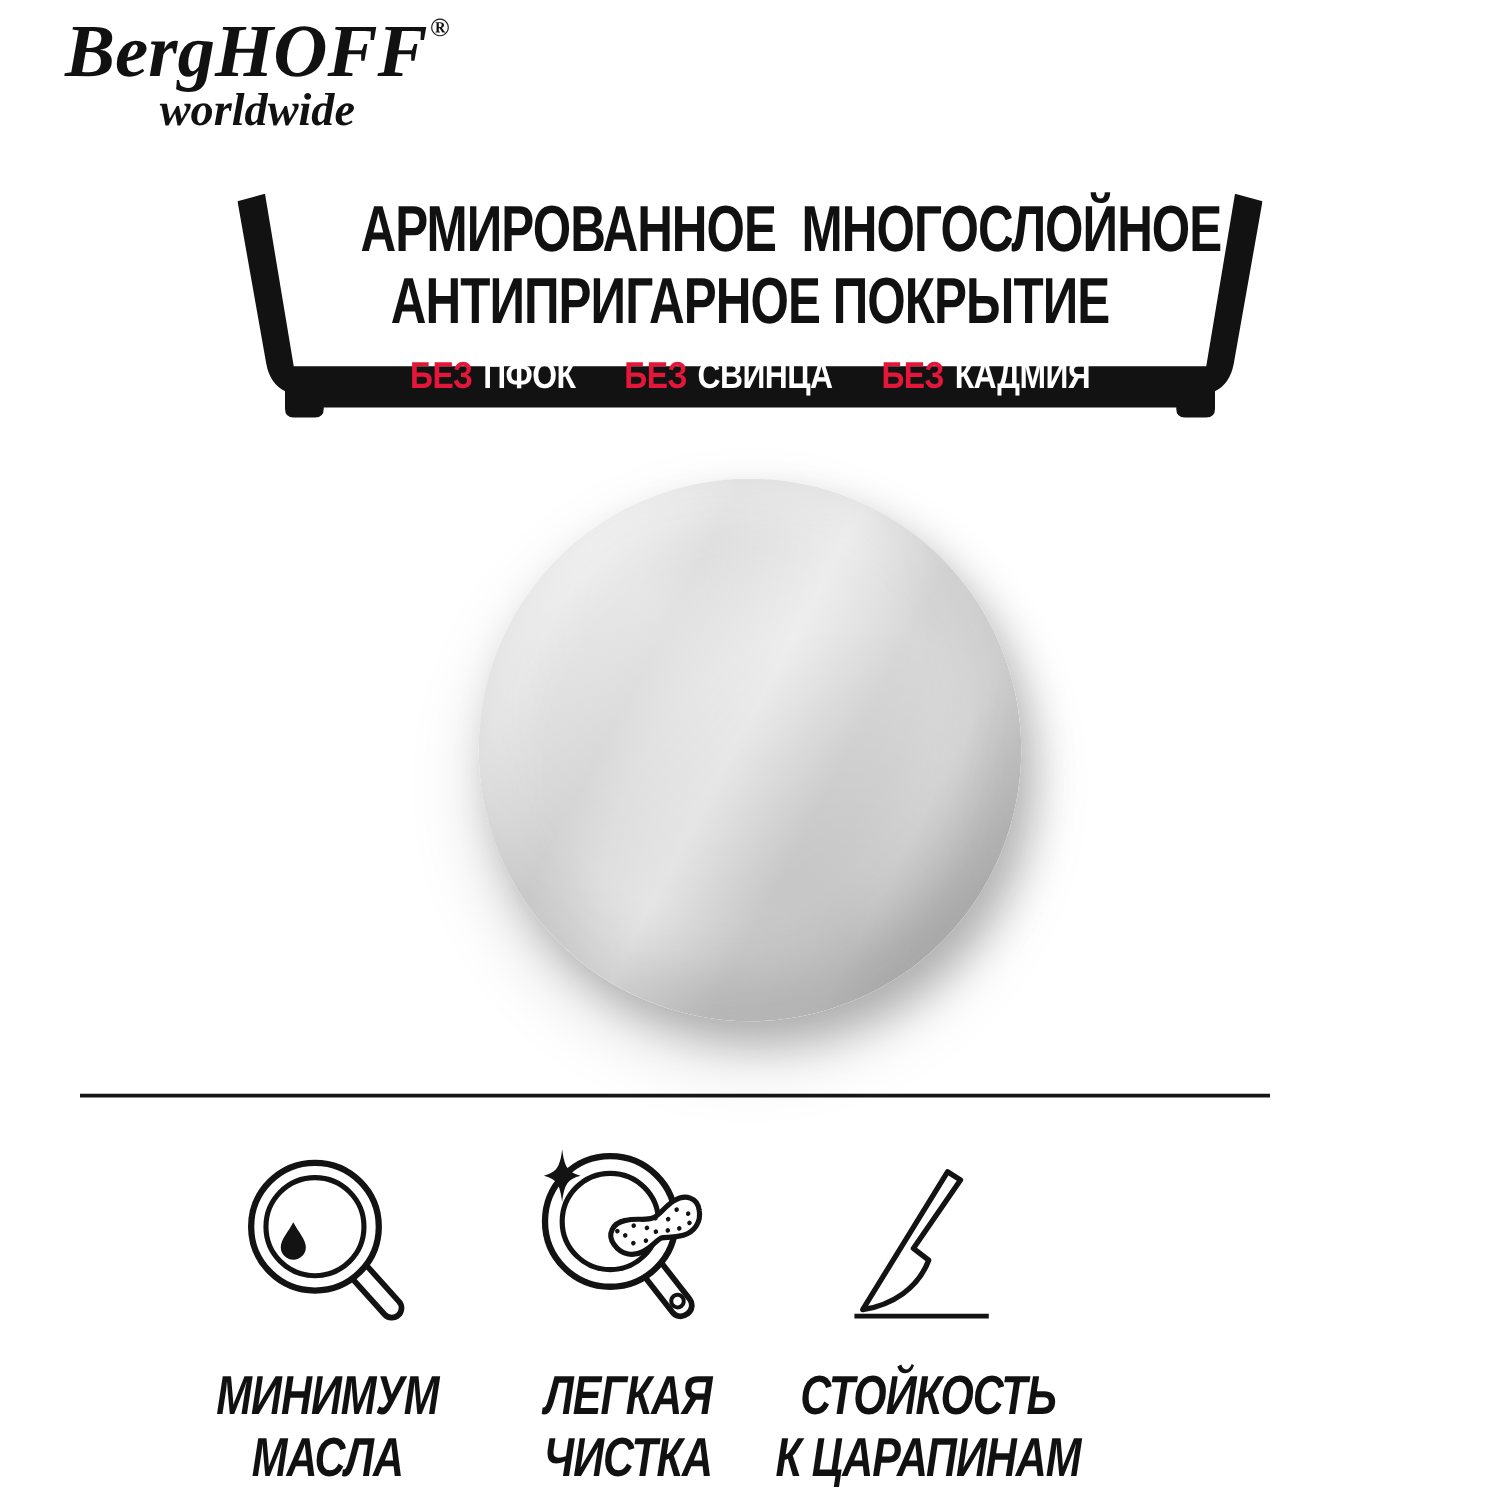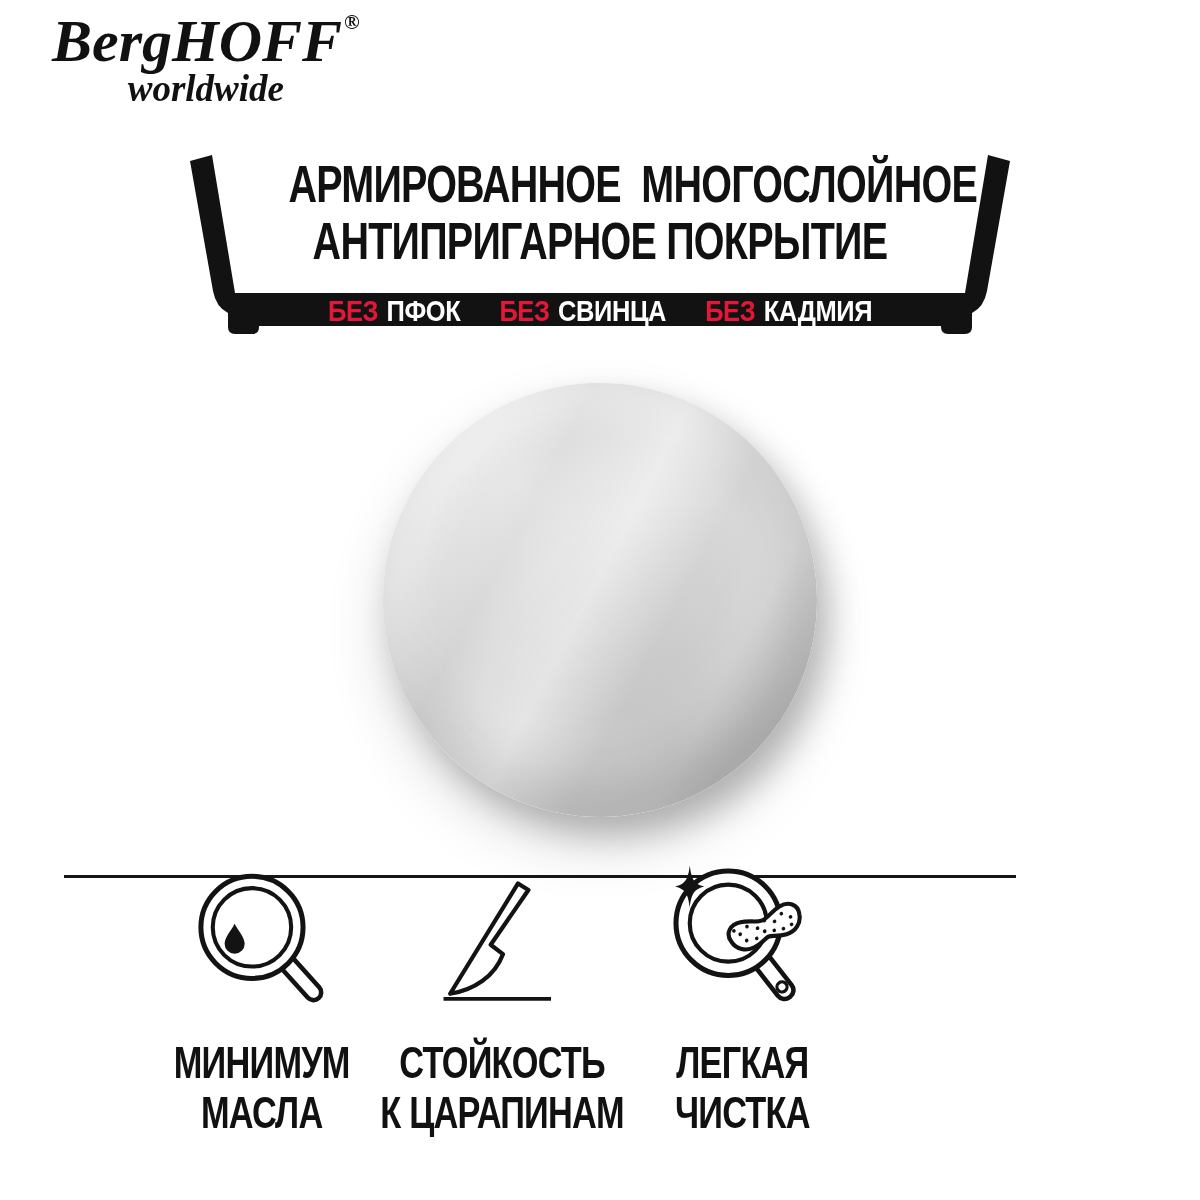--- a/index.html
+++ b/index.html
@@ -28,21 +28,21 @@
   .banner{position:absolute;left:190px;top:155px;width:820px;height:184px;}
   .banner svg{position:absolute;left:0;top:0;}
   .banner-heading{
     position:absolute;left:0;width:100%;text-align:center;
     font-weight:700;font-size:52px;line-height:54px;white-space:pre;
     transform:scaleX(0.76);transform-origin:50% 50%;letter-spacing:-1px;
   }
   .banner-heading.line1{top:2px;}
   .banner-heading.line2{top:59px;}
   .claims{
-    position:absolute;left:0;top:139px;width:100%;height:33px;
+    position:absolute;left:0;top:129px;width:100%;height:33px;
     display:flex;justify-content:center;align-items:flex-start;
   }
   .claims-row{
     display:flex;gap:46px;transform:scaleX(0.85);transform-origin:50% 50%;
     font-weight:700;font-size:30px;line-height:33px;letter-spacing:-0.5px;white-space:nowrap;
   }
   .claim-prefix{color:#e4173a;}
   .claim-sub{color:#ffffff;margin-left:10px;}
 
   
@@ -56,21 +56,21 @@
       inset -18px -26px 55px rgba(0,0,0,0.16),
       inset 14px 20px 45px rgba(255,255,255,0.5),
       12px 18px 32px rgba(0,0,0,0.22),
       0 28px 60px rgba(0,0,0,0.14);
   }
 
   
   .divider{position:absolute;left:64px;top:875px;width:1072px;height:3px;background:#161616;}
 
   
-  .features{position:absolute;left:142px;top:864px;width:960px;display:flex;}
+  .features{position:absolute;left:142px;top:918px;width:960px;display:flex;font-style:italic;}
   .feature{width:240px;display:flex;flex-direction:column;align-items:center;}
   .icon-box{height:160px;display:flex;align-items:flex-end;justify-content:center;}
   .feature-label{
     margin-top:14px;text-align:center;font-weight:700;font-size:44px;line-height:50px;
     transform:scaleX(0.78);transform-origin:50% 0%;letter-spacing:-1px;white-space:nowrap;color:#111;
   }
   .icon-stroke{stroke:#131313;fill:none;}
 </style>
 </head>
 <body>
@@ -130,33 +130,20 @@
             <rect x="-8.5" y="-40" width="17" height="88" rx="8.5" fill="#ffffff" class="icon-stroke" style="fill:#fff" stroke="#131313" stroke-width="5"></rect>
           </g>
           <circle cx="69" cy="64" r="56" fill="#ffffff" stroke="#131313" stroke-width="5.5"></circle>
           <circle cx="69" cy="64" r="43" fill="none" stroke="#131313" stroke-width="4.5"></circle>
           <path transform="translate(50,76)" fill="#131313" d="M 0,-16 C 4,-8 11,-1 11,6 A 11,11 0 1 1 -11,6 C -11,-1 -4,-8 0,-16 Z"></path>
         </svg>
       </div>
       <div class="feature-label">
         <div>МИНИМУМ</div>
         <div>МАСЛА</div>
-      </div>
-    </div>
-
-    <div class="feature">
-      <div class="icon-box">
-        <svg width="132" height="151" viewBox="0 0 140 160">
-          <path d="M 87,11 L 98,18 L 58,76 L 71,86 C 62,110 40,124 15,128 Z" fill="#ffffff" stroke="#131313" stroke-width="4.5" stroke-linejoin="round"></path>
-          <line x1="8" y1="133.5" x2="122" y2="133.5" stroke="#131313" stroke-width="4"></line>
-        </svg>
-      </div>
-      <div class="feature-label">
-        <div>СТОЙКОСТЬ</div>
-        <div>К ЦАРАПИНАМ</div>
       </div>
     </div>
 
     <div class="feature">
       <div class="icon-box">
         <svg width="156" height="165" viewBox="0 0 170 180">
           <g transform="translate(104,108) rotate(-38)">
             <rect x="-9.5" y="-42" width="19" height="96" rx="9" fill="#ffffff" stroke="#131313" stroke-width="5"></rect>
             <circle cx="0" cy="40" r="5.5" fill="#ffffff" stroke="#131313" stroke-width="3.5"></circle>
           </g>
@@ -186,15 +173,28 @@
           </g>
           <path transform="translate(28,30)" fill="#131313" d="M 0,-23 C 2,-7 5,-3 16,0 C 5,3 2,7 0,23 C -2,7 -5,3 -16,0 C -5,-3 -2,-7 0,-23 Z"></path>
         </svg>
       </div>
       <div class="feature-label">
         <div>ЛЕГКАЯ</div>
         <div>ЧИСТКА</div>
       </div>
     </div>
 
+    <div class="feature">
+      <div class="icon-box">
+        <svg width="132" height="151" viewBox="0 0 140 160">
+          <path d="M 87,11 L 98,18 L 58,76 L 71,86 C 62,110 40,124 15,128 Z" fill="#ffffff" stroke="#131313" stroke-width="4.5" stroke-linejoin="round"></path>
+          <line x1="8" y1="133.5" x2="122" y2="133.5" stroke="#131313" stroke-width="4"></line>
+        </svg>
+      </div>
+      <div class="feature-label">
+        <div>СТОЙКОСТЬ</div>
+        <div>К ЦАРАПИНАМ</div>
+      </div>
+    </div>
+
 
   </div>
 </div>
 
 </body></html>

